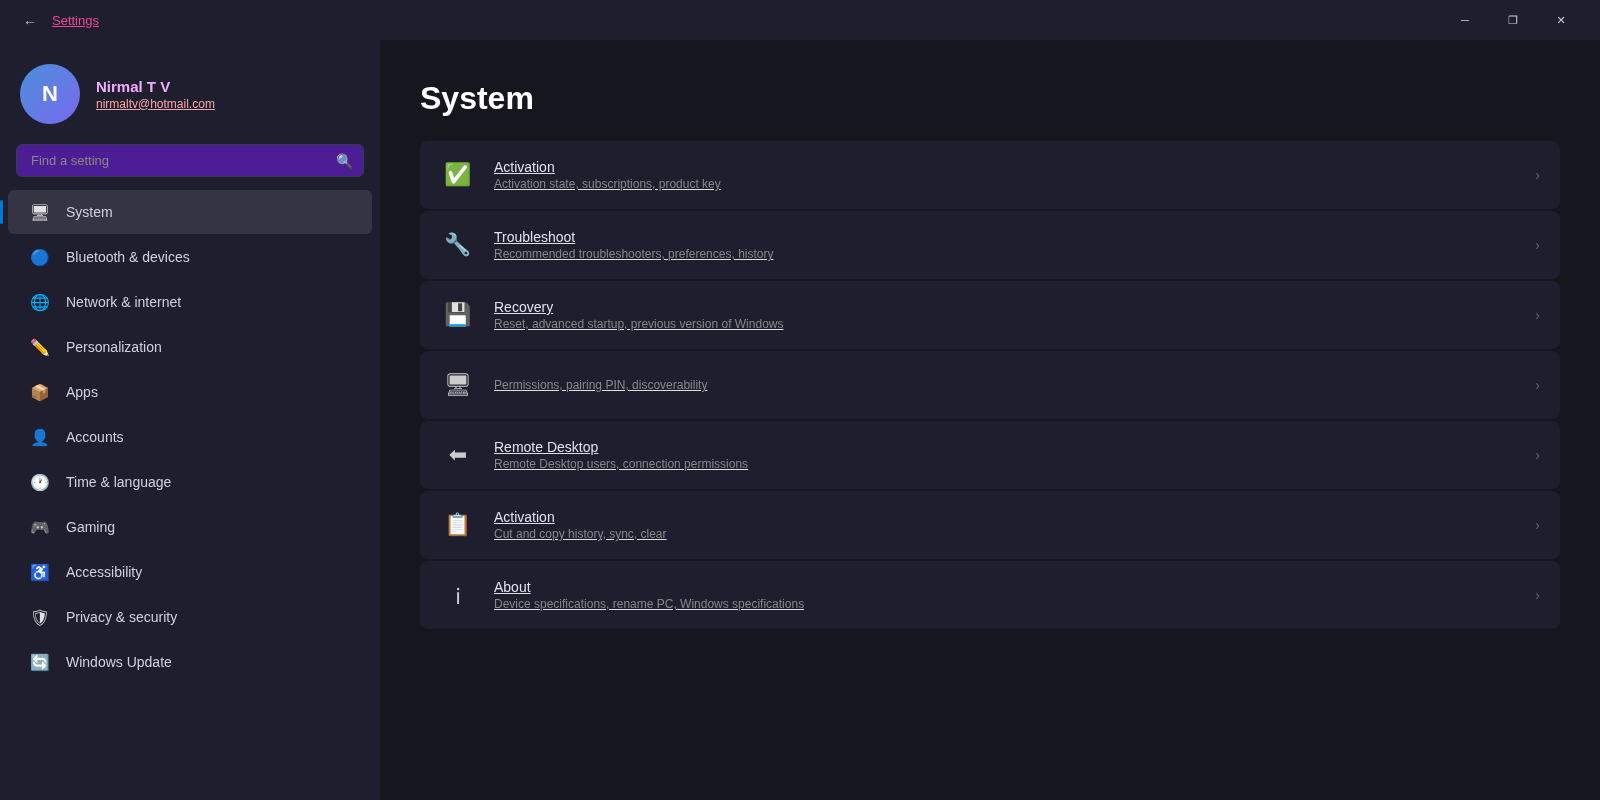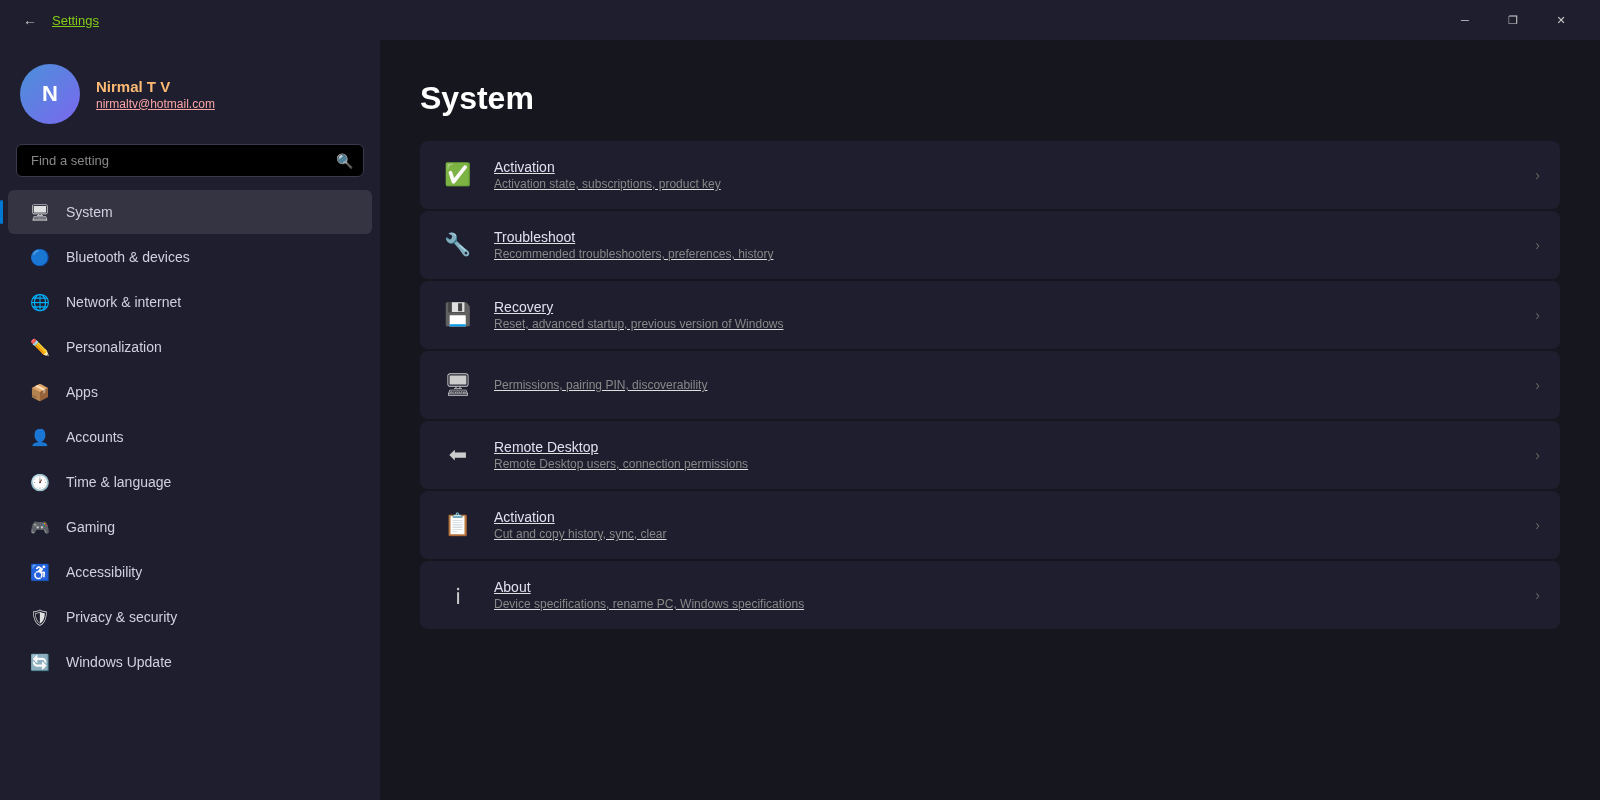--- a/index.html
+++ b/index.html
@@ -30,21 +30,21 @@
       display: flex;
       align-items: center;
       justify-content: center;
       cursor: pointer;
       color: #ccc;
       font-size: 14px;
       margin-right: 8px;
     }
     .title-bar-title {
       font-size: 13px;
-      color: #84cc16;
+      color: #ec4899;
       flex: 1;
       text-decoration: underline;
     }
     .title-bar-controls {
       display: flex;
       gap: 2px;
     }
     .title-bar-btn {
       width: 46px;
       height: 32px;
@@ -78,36 +78,36 @@
 
     .user-section {
       display: flex;
       align-items: center;
       padding: 24px 20px 20px 20px;
       gap: 16px;
     }
     .user-info .user-name {
       font-size: 15px;
       font-weight: 600;
-      color: #fdba74;
+      color: #f0abfc;
     }
     .user-info .user-email {
       font-size: 12px;
       color: #fca5a5;
       margin-top: 2px;
       text-decoration: underline;
     }
 
     .search-box {
       margin: 0 16px 12px 16px;
       position: relative;
     }
     .search-box input {
       width: 100%;
-      background: #000000;
+      background: #4c1d95;
       border: 1px solid #3a3a4e;
       border-radius: 6px;
       padding: 8px 36px 8px 14px;
       color: #ccc;
       font-size: 13px;
       outline: none;
     }
     .search-box input::placeholder { color: #888; }
     .search-icon-wrap {
       position: absolute;

